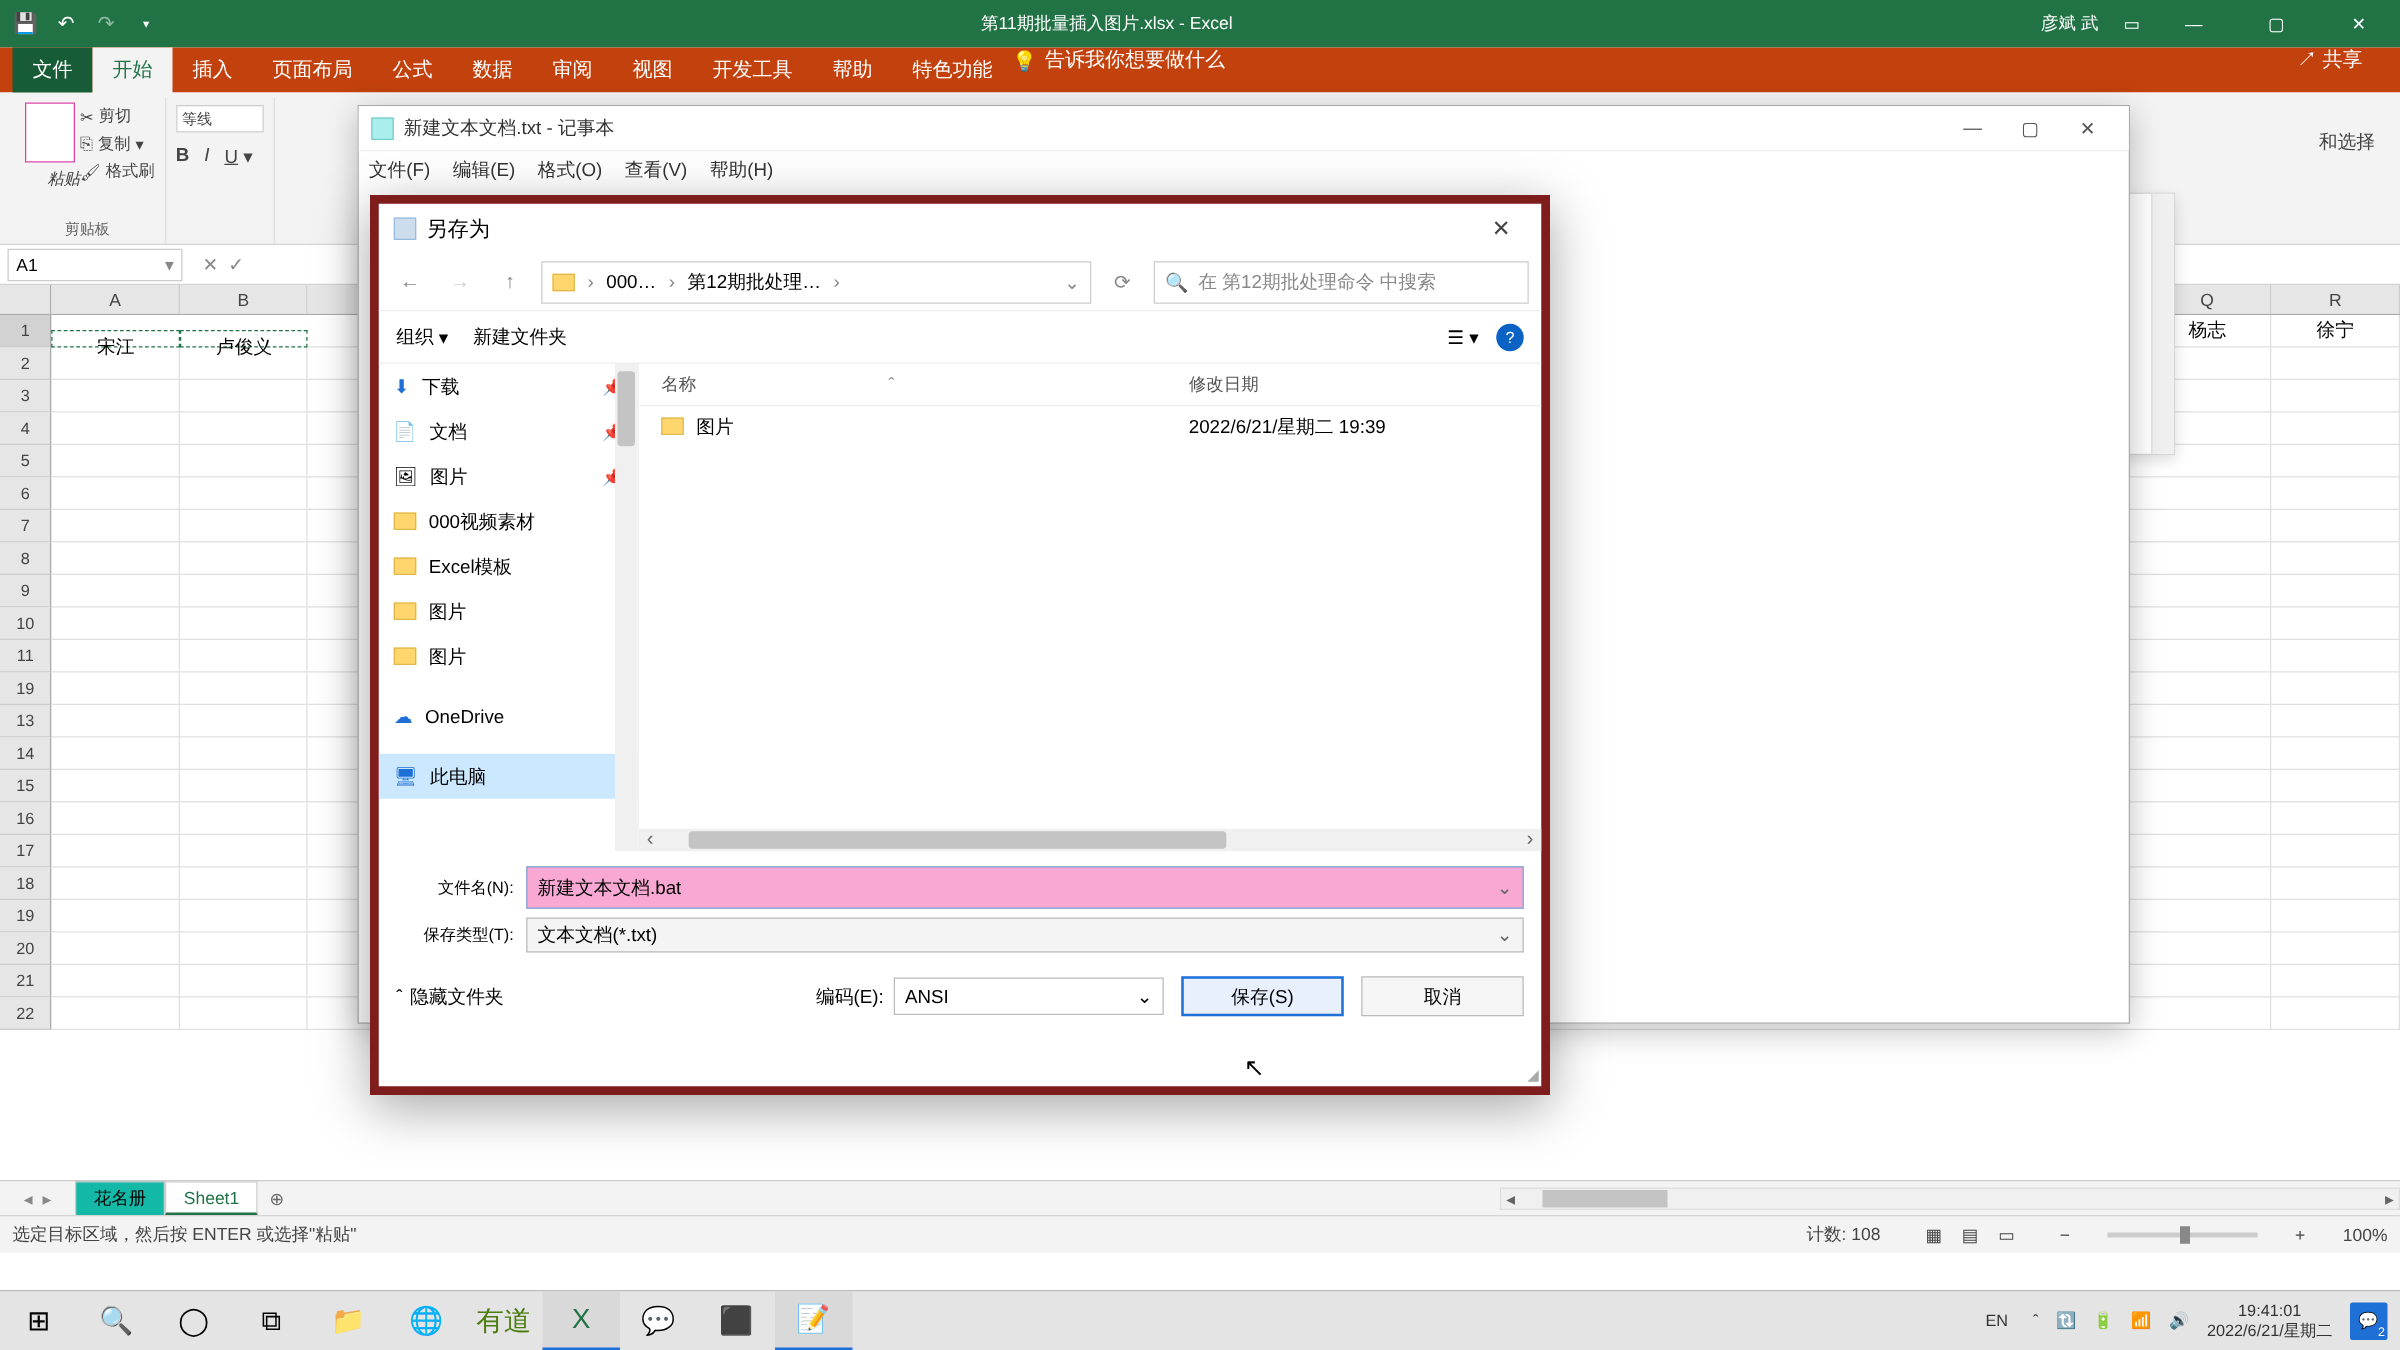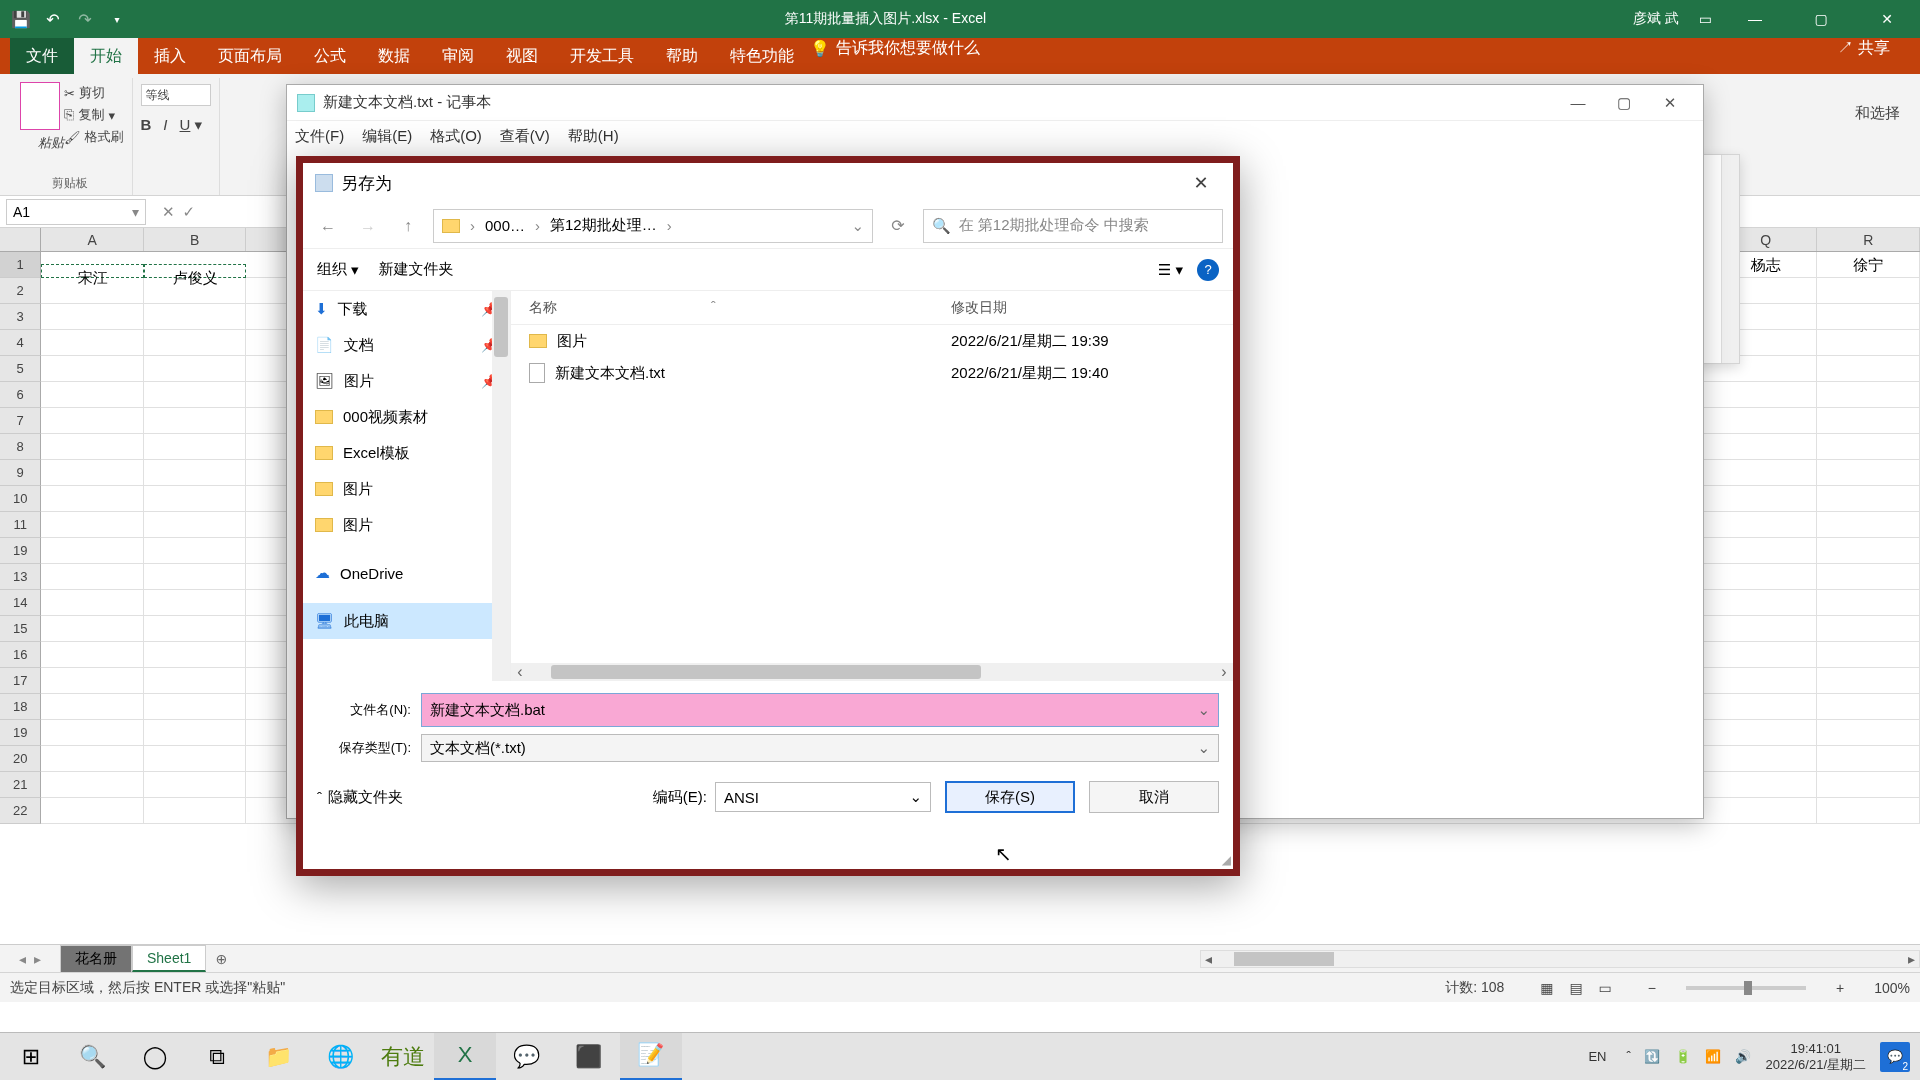--- a/index.html
+++ b/index.html
@@ -113,21 +113,21 @@
 .sa-btn.cancel { background: #f5f5f5; border-color: #bbb; }
 .sa-btn.primary { border: 2px solid #1e6fd6; background: #e8f0fe; }
 .resize-grip { position: absolute; right: 2px; bottom: 2px; color: #aaa; font-size: 12px; }
 
 
 .cursor { position: absolute; left: 995px; top: 842px; font-size: 20px; color: #000; pointer-events: none; }
 
 
 .sheet-tabs { height: 28px; border-top: 1px solid #ccc; display: flex; align-items: center; font-size: 14px; background: #f3f3f3; }
 .sheet-nav { width: 60px; display: flex; justify-content: center; gap: 8px; color: #888; }
-.sheet-tab { padding: 4px 14px; border: 1px solid #ccc; border-bottom: none; background: #737373; cursor: pointer; }
+.sheet-tab { padding: 4px 14px; border: 1px solid #ccc; border-bottom: none; background: #14b8a6; cursor: pointer; }
 .sheet-tab.active { background: #fff; border-bottom: 2px solid #217346; color: #217346; font-weight: 500; }
 .sheet-add { width: 30px; text-align: center; color: #666; cursor: pointer; }
 .sheet-hscroll { margin-left: auto; width: 720px; height: 18px; background: #f0f0f0; border: 1px solid #ddd; display: flex; align-items: center; }
 .sheet-hthumb { margin-left: 18px; width: 100px; height: 14px; background: #c4c4c4; }
 
 
 .status-bar { height: 30px; background: #f3f3f3; border-top: 1px solid #d4d4d4; display: flex; align-items: center; padding: 0 10px; font-size: 14px; color: #444; }
 .status-right { margin-left: auto; display: flex; align-items: center; gap: 30px; }
 .view-btns span { padding: 0 6px; cursor: pointer; }
 .zoom-slider { width: 120px; height: 4px; background: #ccc; position: relative; }
@@ -574,27 +574,20 @@
         <div class="sa-col-name"><span>名称</span> <span style="color:#888;margin-left:150px">ˆ</span></div>
         <div class="sa-col-date">修改日期</div>
       </div>
       <div id="file-rows">
           <div class="sa-list-row">
             <div class="sa-col-name">
               <span class="folder-ico"></span>
               <span>图片</span>
             </div>
             <div class="sa-col-date">2022/6/21/星期二 19:39</div>
-          </div>
-          <div class="sa-list-row">
-            <div class="sa-col-name">
-              <span class="txt-ico"></span>
-              <span>新建文本文档.txt</span>
-            </div>
-            <div class="sa-col-date">2022/6/21/星期二 19:40</div>
           </div>
         </div>
       <div class="sa-list-hscroll">
         <span class="sa-arrow">‹</span>
         <div class="sa-hthumb"></div>
         <span class="sa-arrow" style="margin-left:auto">›</span>
       </div>
     </div>
   </div>
   <div class="sa-fields">

